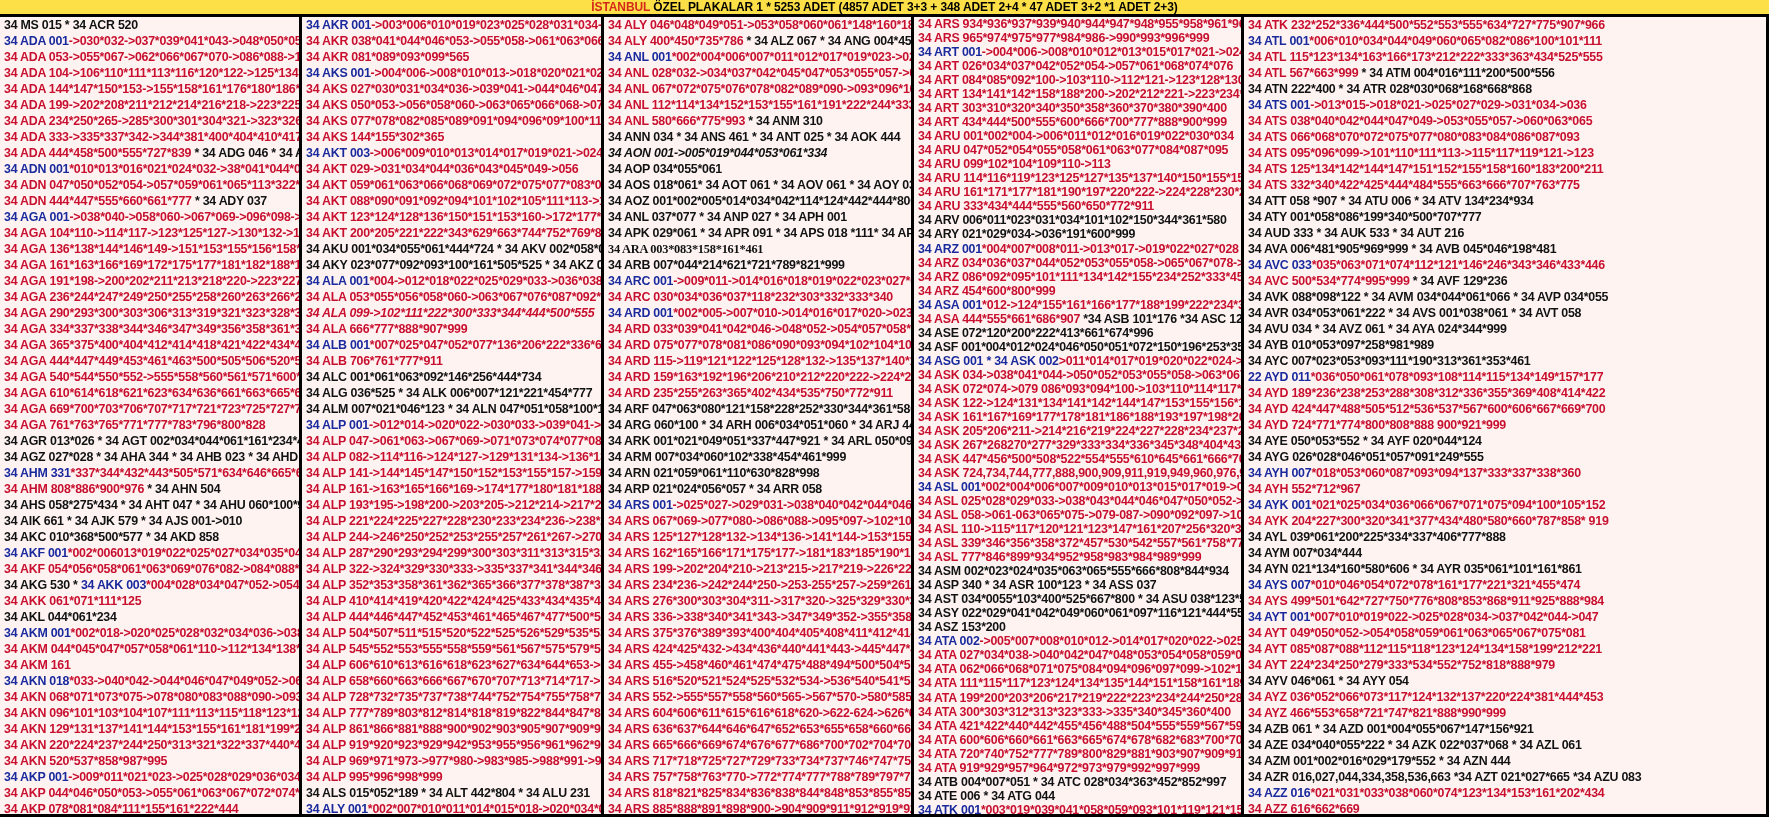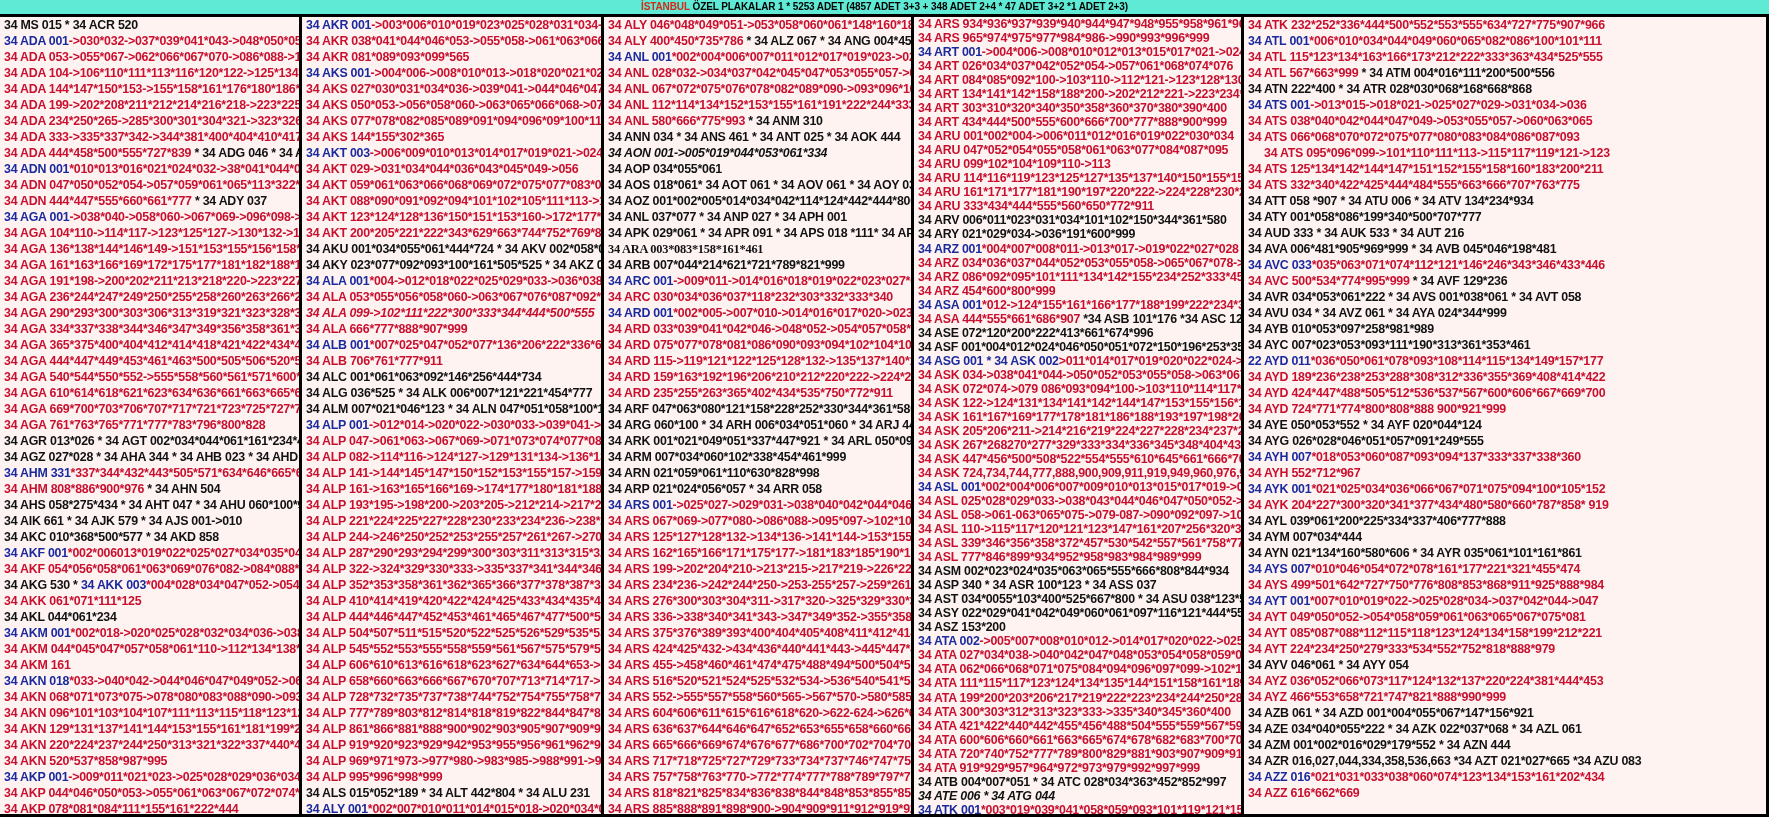--- a/index.html
+++ b/index.html
@@ -1,19 +1,19 @@
 <!DOCTYPE html>
 <html><head>
 <meta charset="utf-8">
 <style>
   html,body{margin:0;padding:0;background:#fff;}
   body{width:1769px;height:819px;overflow:hidden;font-family:"Liberation Sans","DejaVu Sans",sans-serif;}
   .sheet{position:relative;width:1769px;height:819px;background:#fff;}
-  .header{position:absolute;left:0;top:0;width:1769px;height:14px;background:#5eead4;text-align:center;
-    font-size:10px;font-weight:bold;line-height:14px;color:#000;letter-spacing:-0.1px;}
+  .header{position:absolute;left:0;top:0;width:1769px;height:14px;background:#fde047;text-align:center;
+    font-size:12px;font-weight:bold;line-height:14px;color:#000;letter-spacing:-0.1px;}
   .header .city{color:#d42a1a;}
   .header-rule{position:absolute;left:0;top:14px;width:1769px;height:3px;background:#000;}
   .grid{position:absolute;left:0;top:17px;width:1769px;height:800px;display:flex;border-bottom:3px solid #000;box-sizing:border-box;}
   .col{height:100%;background:#fff3f2;box-sizing:border-box;padding-left:4px;overflow:hidden;}
   .col + .col{border-left:3px solid #000;}
   .c1{width:299px;}
   .c2{width:302px;}
   .c3{width:310px;}
   .c4{width:330px;}
   .c6{width:210px;flex:1;border-right:3px solid #000;}
@@ -237,41 +237,42 @@
         <div class="row" style="height: 14.0351px; line-height: 14.0351px;"><span class="r">34 ATA 027*034*038-&gt;040*042*047*048*053*054*058*059*061</span></div>
         <div class="row" style="height: 14.0351px; line-height: 14.0351px;"><span class="r">34 ATA 062*066*068*071*075*084*094*096*097*099-&gt;102*110</span></div>
         <div class="row" style="height: 14.0351px; line-height: 14.0351px;"><span class="r">34 ATA 111*115*117*123*124*134*135*144*151*158*161*189*196</span></div>
         <div class="row" style="height: 14.0351px; line-height: 14.0351px;"><span class="r">34 ATA 199*200*203*206*217*219*222*223*234*244*250*282</span></div>
         <div class="row" style="height: 14.0351px; line-height: 14.0351px;"><span class="r">34 ATA 300*303*312*313*323*333-&gt;335*340*345*360*400</span></div>
         <div class="row" style="height: 14.0351px; line-height: 14.0351px;"><span class="r">34 ATA 421*422*440*442*455*456*488*504*555*559*567*599</span></div>
         <div class="row" style="height: 14.0351px; line-height: 14.0351px;"><span class="r">34 ATA 600*606*660*661*663*665*674*678*682*683*700*707*717</span></div>
         <div class="row" style="height: 14.0351px; line-height: 14.0351px;"><span class="r">34 ATA 720*740*752*777*789*800*829*881*903*907*909*915</span></div>
         <div class="row" style="height: 14.0351px; line-height: 14.0351px;"><span class="r">34 ATA 919*929*957*964*972*973*979*992*997*999</span></div>
         <div class="row" style="height: 14.0351px; line-height: 14.0351px;"><span class="k">34 ATB 004*007*051  * 34 ATC 028*034*363*452*852*997</span></div>
-        <div class="row" style="height: 14.0351px; line-height: 14.0351px; font-style: italic;"><span class="k">34 ATE 006 * 34 ATG 044</span></div>
+        <div class="row" style="height: 14.0351px; line-height: 14.0351px;"><span class="k">34 ATE 006 * 34 ATG 044</span></div>
         <div class="row" style="height: 14.0351px; line-height: 14.0351px;"><span class="b">34 ATK 001</span><span class="r">*003*019*039*041*058*059*093*101*119*121*153*190</span></div>
       </div>
     <div class="col c6">
         <div class="row" style="height: 16px; line-height: 16px;"><span class="r">34 ATK 232*252*336*444*500*552*553*555*634*727*775*907*966</span></div>
         <div class="row" style="height: 16px; line-height: 16px;"><span class="b">34 ATL 001</span><span class="r">*006*010*034*044*049*060*065*082*086*100*101*111</span></div>
         <div class="row" style="height: 16px; line-height: 16px;"><span class="r">34 ATL 115*123*134*163*166*173*212*222*333*363*434*525*555</span></div>
         <div class="row" style="height: 16px; line-height: 16px;"><span class="r">34 ATL 567*663*999</span><span class="k"> * 34 ATM 004*016*111*200*500*556</span></div>
         <div class="row" style="height: 16px; line-height: 16px;"><span class="k">34 ATN 222*400 * 34 ATR 028*030*068*168*668*868</span></div>
         <div class="row" style="height: 16px; line-height: 16px;"><span class="b">34 ATS 001</span><span class="r">-&gt;013*015-&gt;018*021-&gt;025*027*029-&gt;031*034-&gt;036</span></div>
         <div class="row" style="height: 16px; line-height: 16px;"><span class="r">34 ATS 038*040*042*044*047*049-&gt;053*055*057-&gt;060*063*065</span></div>
         <div class="row" style="height: 16px; line-height: 16px;"><span class="r">34 ATS 066*068*070*072*075*077*080*083*084*086*087*093</span></div>
-        <div class="row" style="height: 16px; line-height: 16px; margin-left: 16px;"><span class="r">34 ATS 095*096*099-&gt;101*110*111*113-&gt;115*117*119*121-&gt;123</span></div>
+        <div class="row" style="height: 16px; line-height: 16px;"><span class="r">34 ATS 095*096*099-&gt;101*110*111*113-&gt;115*117*119*121-&gt;123</span></div>
         <div class="row" style="height: 16px; line-height: 16px;"><span class="r">34 ATS 125*134*142*144*147*151*152*155*158*160*183*200*211</span></div>
         <div class="row" style="height: 16px; line-height: 16px;"><span class="r">34 ATS 332*340*422*425*444*484*555*663*666*707*763*775</span></div>
         <div class="row" style="height: 16px; line-height: 16px;"><span class="k">34 ATT 058 *907 * 34 ATU 006 * 34 ATV 134*234*934</span></div>
         <div class="row" style="height: 16px; line-height: 16px;"><span class="k">34 ATY 001*058*086*199*340*500*707*777</span></div>
         <div class="row" style="height: 16px; line-height: 16px;"><span class="k">34 AUD 333 * 34 AUK 533 * 34 AUT 216</span></div>
         <div class="row" style="height: 16px; line-height: 16px;"><span class="k">34 AVA 006*481*905*969*999  * 34 AVB 045*046*198*481</span></div>
         <div class="row" style="height: 16px; line-height: 16px;"><span class="b">34 AVC 033</span><span class="r">*035*063*071*074*112*121*146*246*343*346*433*446</span></div>
         <div class="row" style="height: 16px; line-height: 16px;"><span class="r">34 AVC 500*534*774*995*999</span><span class="k"> * 34 AVF 129*236</span></div>
+        <div class="row" style="height: 16px; line-height: 16px;"><span class="k">34 AVK 088*098*122 * 34 AVM 034*044*061*066 * 34 AVP 034*055</span></div>
         <div class="row" style="height: 16px; line-height: 16px;"><span class="k">34 AVR 034*053*061*222 * 34 AVS 001*038*061 * 34 AVT 058</span></div>
         <div class="row" style="height: 16px; line-height: 16px;"><span class="k">34 AVU 034 * 34 AVZ 061 * 34 AYA 024*344*999</span></div>
         <div class="row" style="height: 16px; line-height: 16px;"><span class="k">34 AYB 010*053*097*258*981*989</span></div>
         <div class="row" style="height: 16px; line-height: 16px;"><span class="k">34 AYC 007*023*053*093*111*190*313*361*353*461</span></div>
         <div class="row" style="height: 16px; line-height: 16px;"><span class="b">22 AYD 011</span><span class="r">*036*050*061*078*093*108*114*115*134*149*157*177</span></div>
         <div class="row" style="height: 16px; line-height: 16px;"><span class="r">34 AYD 189*236*238*253*288*308*312*336*355*369*408*414*422</span></div>
         <div class="row" style="height: 16px; line-height: 16px;"><span class="r">34 AYD 424*447*488*505*512*536*537*567*600*606*667*669*700</span></div>
         <div class="row" style="height: 16px; line-height: 16px;"><span class="r">34 AYD 724*771*774*800*808*888 900*921*999</span></div>
         <div class="row" style="height: 16px; line-height: 16px;"><span class="k">34 AYE 050*053*552 * 34 AYF 020*044*124</span></div>
         <div class="row" style="height: 16px; line-height: 16px;"><span class="k">34 AYG 026*028*046*051*057*091*249*555</span></div>

